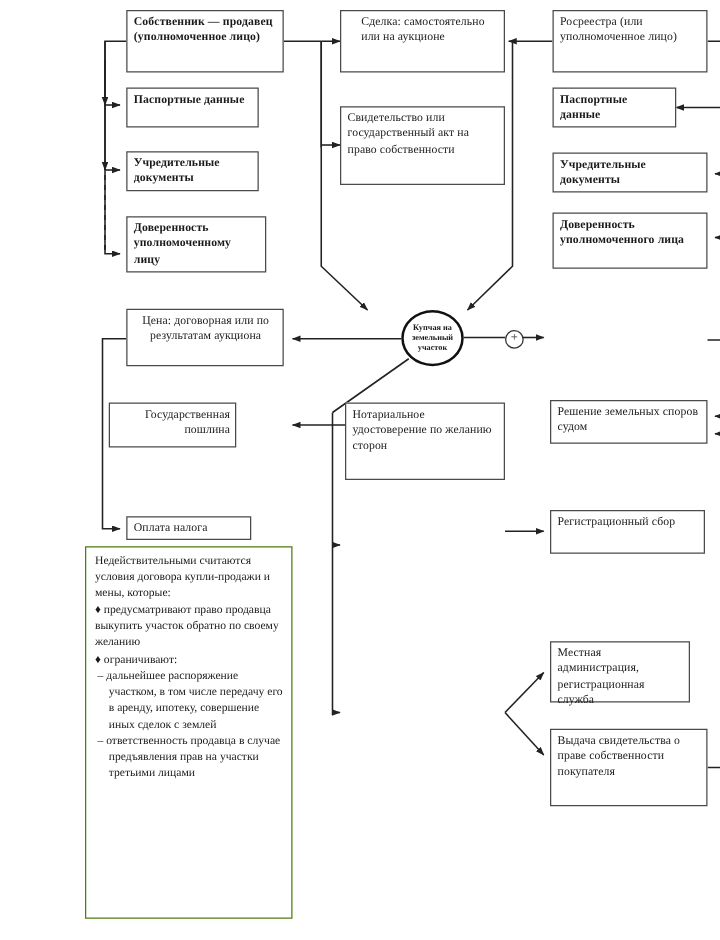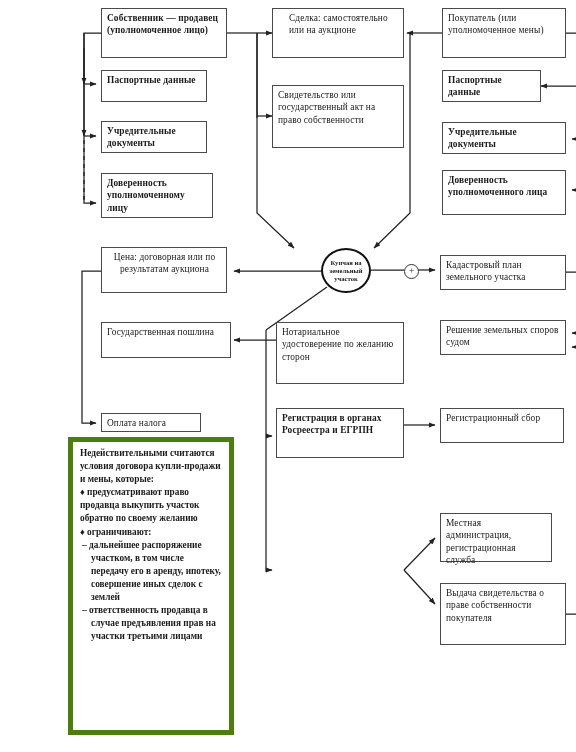--- a/index.html
+++ b/index.html
@@ -5,22 +5,22 @@
   html,body{margin:0;padding:0;background:#ffffff;}
   body{width:576px;height:752px;font-family:"Liberation Serif", serif;color:#1a1a1a;}
   #canvas{position:relative;width:576px;height:752px;overflow:hidden;background:#fff;margin-left:44px;}
   svg.wires{position:absolute;left:0;top:0;width:576px;height:752px;pointer-events:none;}
   .node{position:absolute;box-sizing:border-box;border:1px solid #4a4a4a;background:#fff;
         font-size:9.4px;line-height:12.4px;padding:3px 4px 2px 5px;letter-spacing:.1px;}
   .node.bold{font-weight:bold;}
   .oval{position:absolute;box-sizing:border-box;border:2px solid #111;border-radius:50%;
         background:#fff;font-size:6.6px;line-height:8px;font-weight:bold;text-align:center;
         display:flex;align-items:center;justify-content:center;padding:0 6px;}
-  .notebox{position:absolute;box-sizing:border-box;border:5px solid #4d7c0f;background:#fff;
-           font-size:9.3px;line-height:13.1px;padding:5px 6px 6px 7px;font-weight:bold;}
+  .notebox{position:absolute;box-sizing:border-box;border:1px solid #4d7c0f;background:#fff;
+           font-size:9.3px;line-height:13.1px;padding:5px 6px 6px 7px;}
   .notebox p{margin:0;}
   .notebox p.bullet{text-indent:0;}
   .notebox p.dash{padding-left:11px;text-indent:-9px;}
   .plusnode{position:absolute;width:13px;height:13px;border:1px solid #333;border-radius:50%;
             background:#fff;display:flex;align-items:center;justify-content:center;
             font-size:10px;line-height:10px;color:#333;}
   .plusnode span{display:block;transform:translateY(-1px);}
 </style>
 </head>
 <body>
@@ -92,53 +92,51 @@
   <div class="node bold" style="left:57px;top:70px;width:106px;height:32px;">Паспортные данные</div>
 
   <div class="node bold" style="left:57px;top:121px;width:106px;height:32px;">Учредительные документы</div>
 
   <div class="node bold" style="left:57px;top:173px;width:112px;height:45px;">Доверенность уполномоченному лицу</div>
 
   <div class="node" style="left:228px;top:8px;width:132px;height:50px;padding-left:16px;">Сделка: самостоятельно или на аукционе</div>
 
   <div class="node" style="left:228px;top:85px;width:132px;height:63px;">Свидетельство или государственный акт на право собственности</div>
 
-  <div class="node" style="left:398px;top:8px;width:124px;height:50px;">Покупатель (или уполномоченное мены)</div>
+  <div class="node" style="left:398px;top:8px;width:124px;height:50px;">Росреестра (или уполномоченное лицо)</div>
 
   <div class="node bold" style="left:398px;top:70px;width:99px;height:32px;">Паспортные данные</div>
 
   <div class="node bold" style="left:398px;top:122px;width:124px;height:32px;">Учредительные документы</div>
 
   <div class="node bold" style="left:398px;top:170px;width:124px;height:45px;">Доверенность уполномоченного лица</div>
 
   <div class="oval" style="left:277px;top:248px;width:50px;height:45px;">Купчая на земельный участок</div>
 
   <div class="plusnode" style="left:360px;top:264px;">
       <span>+</span>
     </div>
 
   <div class="node" style="left:57px;top:247px;width:126px;height:46px;text-align:center;">Цена: договорная или по результатам аукциона</div>
 
-  <div class="node" style="left:57px;top:322px;width:130px;height:36px;">Государственная пошлина</div>
+  <div class="node" style="left:43px;top:322px;width:102px;height:36px;text-align:right;">Государственная пошлина</div>
 
   <div class="node" style="left:57px;top:413px;width:100px;height:19px;">Оплата налога</div>
 
-  <div class="node" style="left:396px;top:255px;width:126px;height:35px;">Кадастровый план земельного участка</div>
 
   <div class="node" style="left:396px;top:320px;width:126px;height:35px;">Решение земельных споров судом</div>
 
   <div class="node" style="left:396px;top:408px;width:124px;height:35px;">Регистрационный сбор</div>
 
   <div class="node" style="left:396px;top:513px;width:112px;height:49px;">Местная администрация, регистрационная служба</div>
 
   <div class="node" style="left:396px;top:583px;width:126px;height:62px;">Выдача свидетельства о праве собственности покупателя</div>
 
   <div class="node" style="left:232px;top:322px;width:128px;height:62px;">Нотариальное удостоверение по желанию сторон</div>
 
-  <div class="node bold" style="left:232px;top:408px;width:128px;height:50px;">Регистрация в органах Росреестра и ЕГРПН</div>
 
 
   <div class="notebox" style="left:24px;top:437px;width:166px;height:298px;">
     <p>Недействительными считаются условия договора купли-продажи и мены, которые:</p>
     <p class="bullet">♦ предусматривают право продавца выкупить участок обратно по своему желанию</p>
     <p class="bullet">♦ ограничивают:</p>
     <p class="dash">– дальнейшее распоряжение участком, в том числе передачу его в аренду, ипотеку, совершение иных сделок с землей</p>
     <p class="dash">– ответственность продавца в случае предъявления прав на участки третьими лицами</p>
   </div>
 

